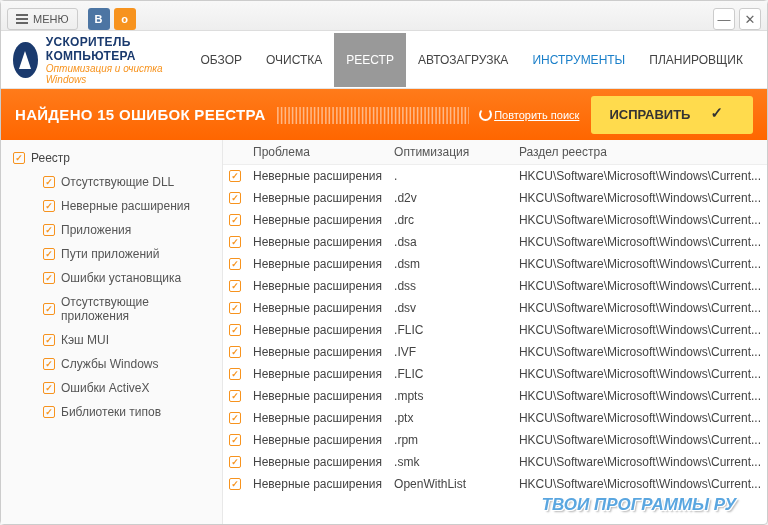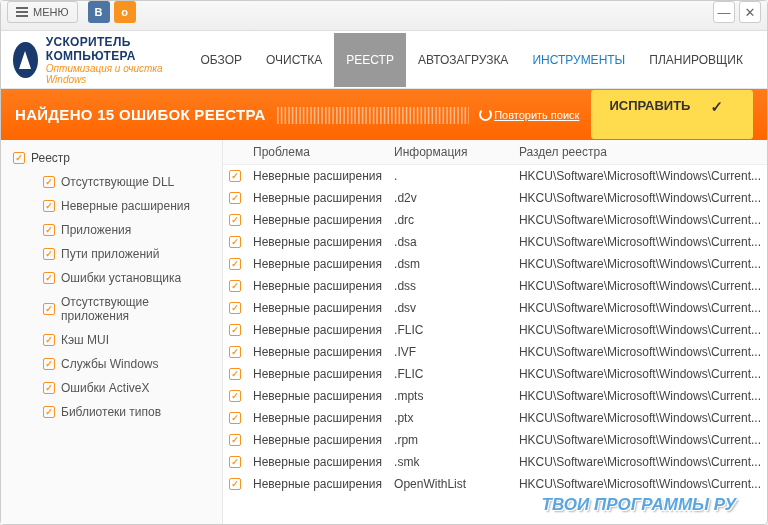--- a/index.html
+++ b/index.html
@@ -1,18 +1,18 @@
 <!DOCTYPE html>
 <html><head>
 <meta charset="utf-8">
 <style>
 * { margin: 0; padding: 0; box-sizing: border-box; font-family: Arial, sans-serif; }
 body { background: #f0f0f0; width: 768px; height: 525px; overflow: hidden; }
 .window { width: 768px; height: 525px; background: #fff; border: 1px solid #ccc; border-radius: 4px; display: flex; flex-direction: column; }
-.titlebar { height: 30px; background: linear-gradient(#f8f8f8,#eeeeee); display: flex; align-items: flex-start; padding: 0 6px; border-bottom: 1px solid #ddd; }
+.titlebar { height: 30px; background: linear-gradient(#f8f8f8,#eeeeee); display: flex; align-items: flex-end; padding: 0 6px; border-bottom: 1px solid #ddd; }
 .menu-btn { display: flex; align-items: center; gap: 5px; padding: 3px 8px; border: 1px solid #ccc; border-radius: 3px; font-size: 11px; color: #555; cursor: pointer; }
 .hamburger { display: inline-block; width: 12px; }
 .hamburger span { display: block; height: 2px; background: #666; margin: 2px 0; }
 .social { display: flex; gap: 4px; margin-left: 10px; }
 .social-btn { width: 22px; height: 22px; border-radius: 3px; display: flex; align-items: center; justify-content: center; color: #fff; font-weight: bold; font-size: 11px; cursor: pointer; }
 .vk { background: #4c75a3; }
 .ok { background: #f7931e; }
 .win-controls { margin-left: auto; display: flex; gap: 4px; }
 .win-btn { width: 22px; height: 22px; border: 1px solid #ccc; border-radius: 3px; display: flex; align-items: center; justify-content: center; font-size: 13px; color: #666; cursor: pointer; background: #fff; }
 .header { height: 58px; display: flex; align-items: center; padding: 0 12px; border-bottom: 1px solid #e5e5e5; }
@@ -24,21 +24,21 @@
 .logo-sub { font-size: 10px; font-style: italic; color: #f7931e; }
 .nav { display: flex; margin-left: 20px; gap: 0; font-size: 12px; font-weight: normal; }
 .nav-item { padding: 20px 12px; color: #444; cursor: pointer; }
 .nav-item.active { background: #999; color: #fff; }
 .nav-item.highlight { color: #1a7fc9; }
 .status-bar { height: 51px; background: linear-gradient(#ff7b1a,#ff6600); display: flex; align-items: center; padding: 0 14px; color: #fff; }
 .status-text { font-size: 15px; font-weight: bold; letter-spacing: 0.3px; }
 .ticks { flex: 1; margin: 0 10px; overflow: hidden; white-space: nowrap; color: rgba(255,255,255,0.5); font-size: 18px; letter-spacing: -1px; }
 .repeat { display: flex; align-items: center; gap: 2px; font-size: 11px; text-decoration: underline; cursor: pointer; margin-right: 12px; }
 .refresh-icon { width: 13px; height: 13px; border: 2px solid #fff; border-radius: 50%; border-top-color: transparent; position: relative; }
-.fix-btn { background: #ffdb4d; color: #333; font-weight: bold; font-size: 13px; padding: 8px 30px 23px 18px; border: none; border-radius: 3px; cursor: pointer; position: relative; display: flex; align-items: flex-start; gap: 20px; }
+.fix-btn { background: #ffdb4d; color: #333; font-weight: bold; font-size: 13px; padding: 8px 30px 12px 18px; border: none; border-radius: 3px; cursor: pointer; position: relative; display: flex; align-items: flex-end; gap: 20px; }
 .check { color: #333; font-size: 15px; }
 .content { flex: 1; display: flex; overflow: hidden; }
 .sidebar { width: 222px; background: #fafafa; border-right: 1px solid #e8e8e8; padding: 6px 0; overflow-y: auto; }
 .side-header { display: flex; align-items: center; gap: 6px; padding: 5px 12px; font-size: 12px; color: #444; }
 .side-item { display: flex; align-items: center; gap: 6px; padding: 5px 12px 5px 30px; font-size: 12px; color: #555; cursor: pointer; margin-left: 12px; }
 .cb { width: 12px; height: 12px; border: 1px solid #f7931e; border-radius: 2px; display: flex; align-items: center; justify-content: center; flex-shrink: 0; }
 .cb.on::after { content: "✓"; color: #f7931e; font-size: 9px; font-weight: bold; }
 .main { flex: 1; overflow: auto; font-size: 12px; }
 .table { width: 100%; border-collapse: collapse; }
 .table th { text-align: left; padding: 5px 6px; font-weight: normal; color: #555; font-size: 12px; border-bottom: 1px solid #eee; background: #fafafa; }
@@ -153,21 +153,21 @@
             <span>Библиотеки типов</span>
           </div>
         </div>
     </div>
     <div class="main">
       <table class="table">
         <thead>
           <tr>
             <th class="cb-cell"></th>
             <th class="col-prob">Проблема</th>
-            <th class="col-info">Информация</th>
+            <th class="col-info">Оптимизация</th>
             <th>Раздел реестра</th>
           </tr>
         </thead>
         <tbody id="table-body">
             <tr>
               <td class="cb-cell">
                 <span class="cb on"></span>
               </td>
               <td>Неверные расширения</td>
               <td>.</td>

